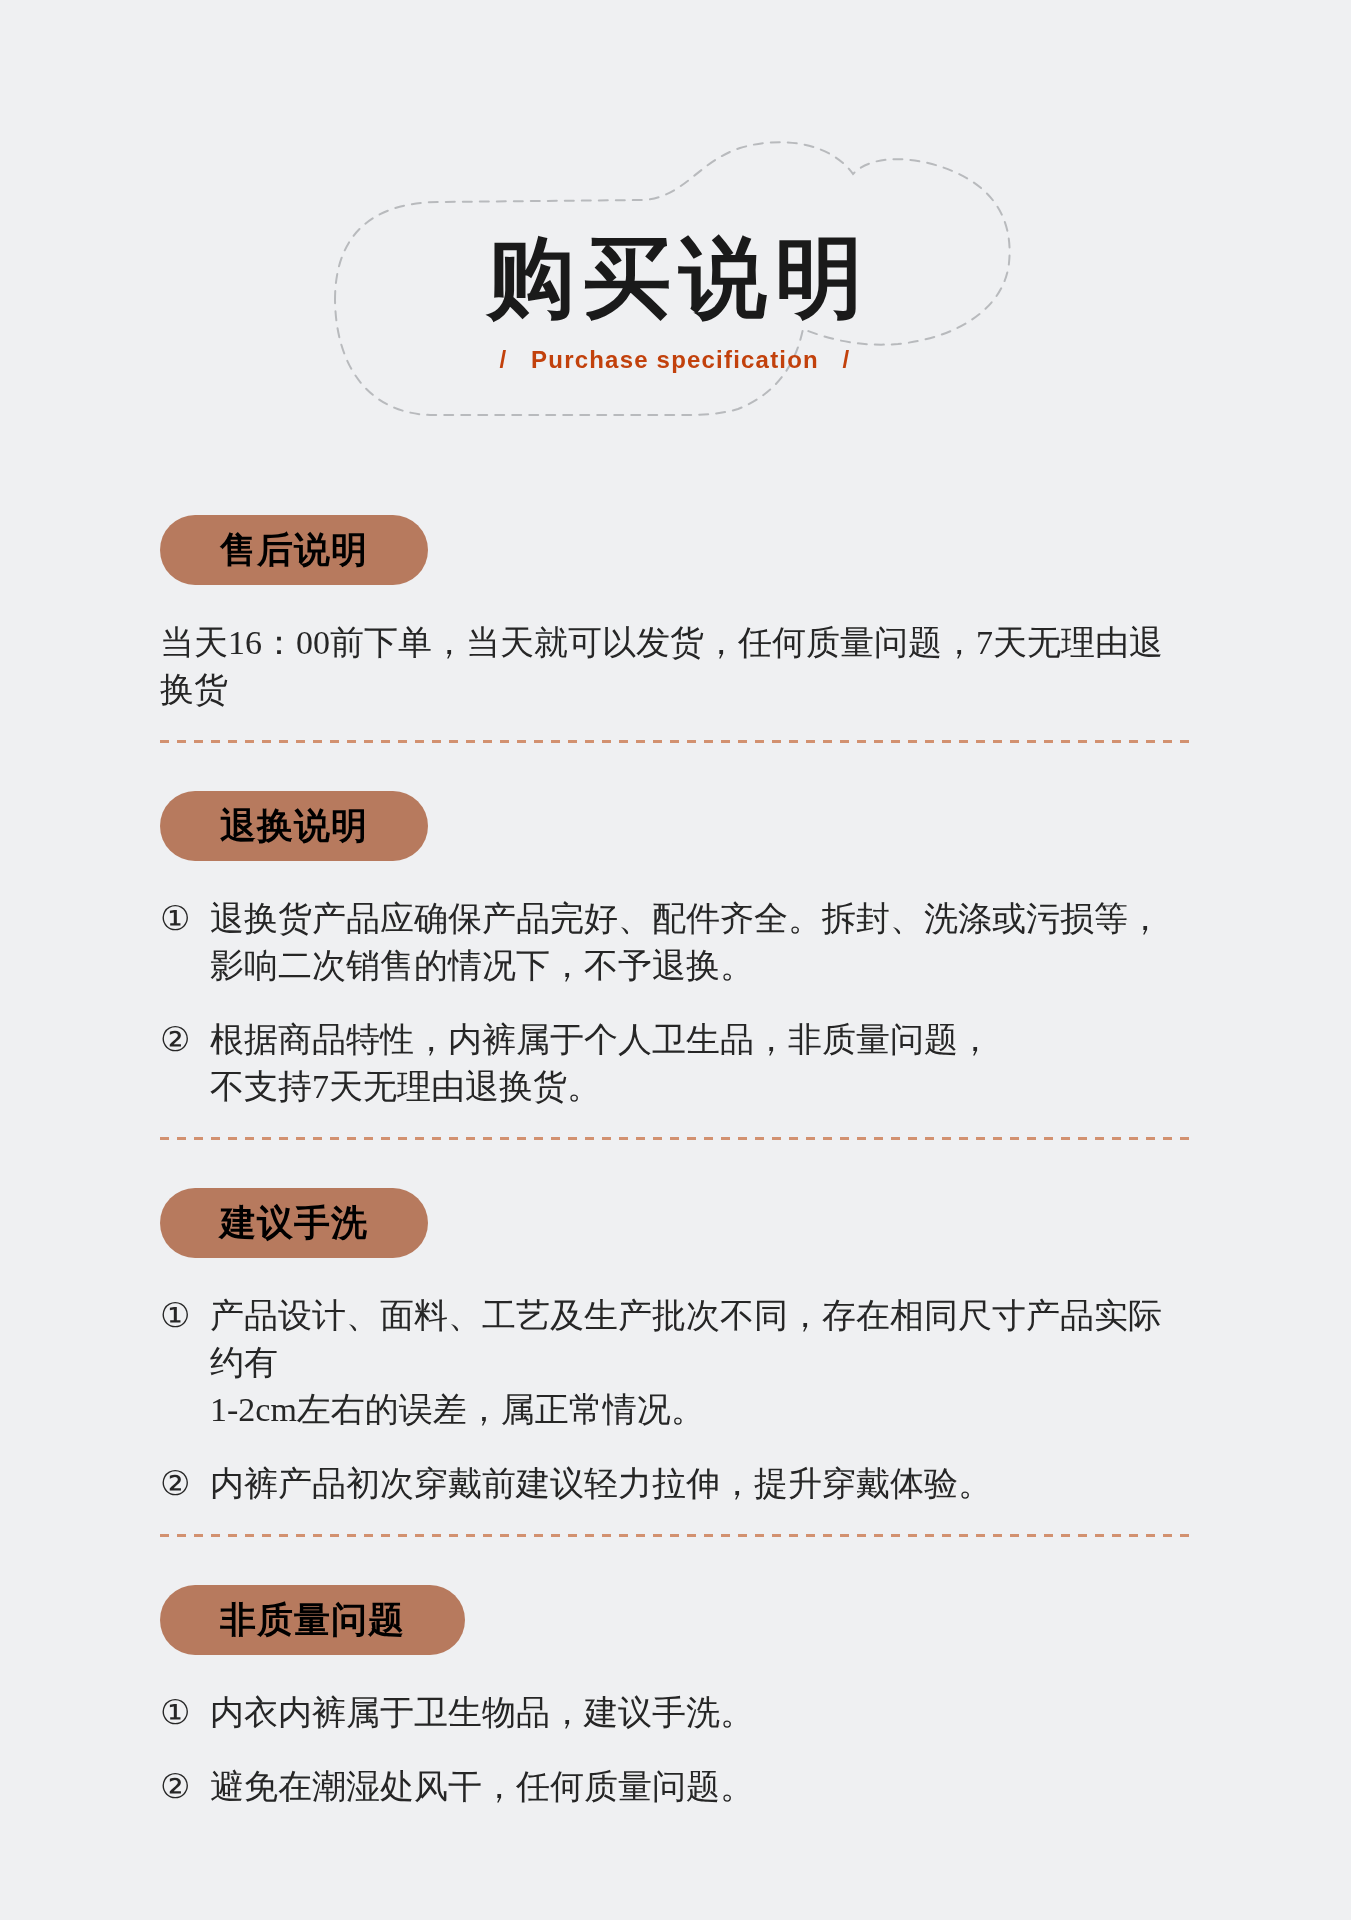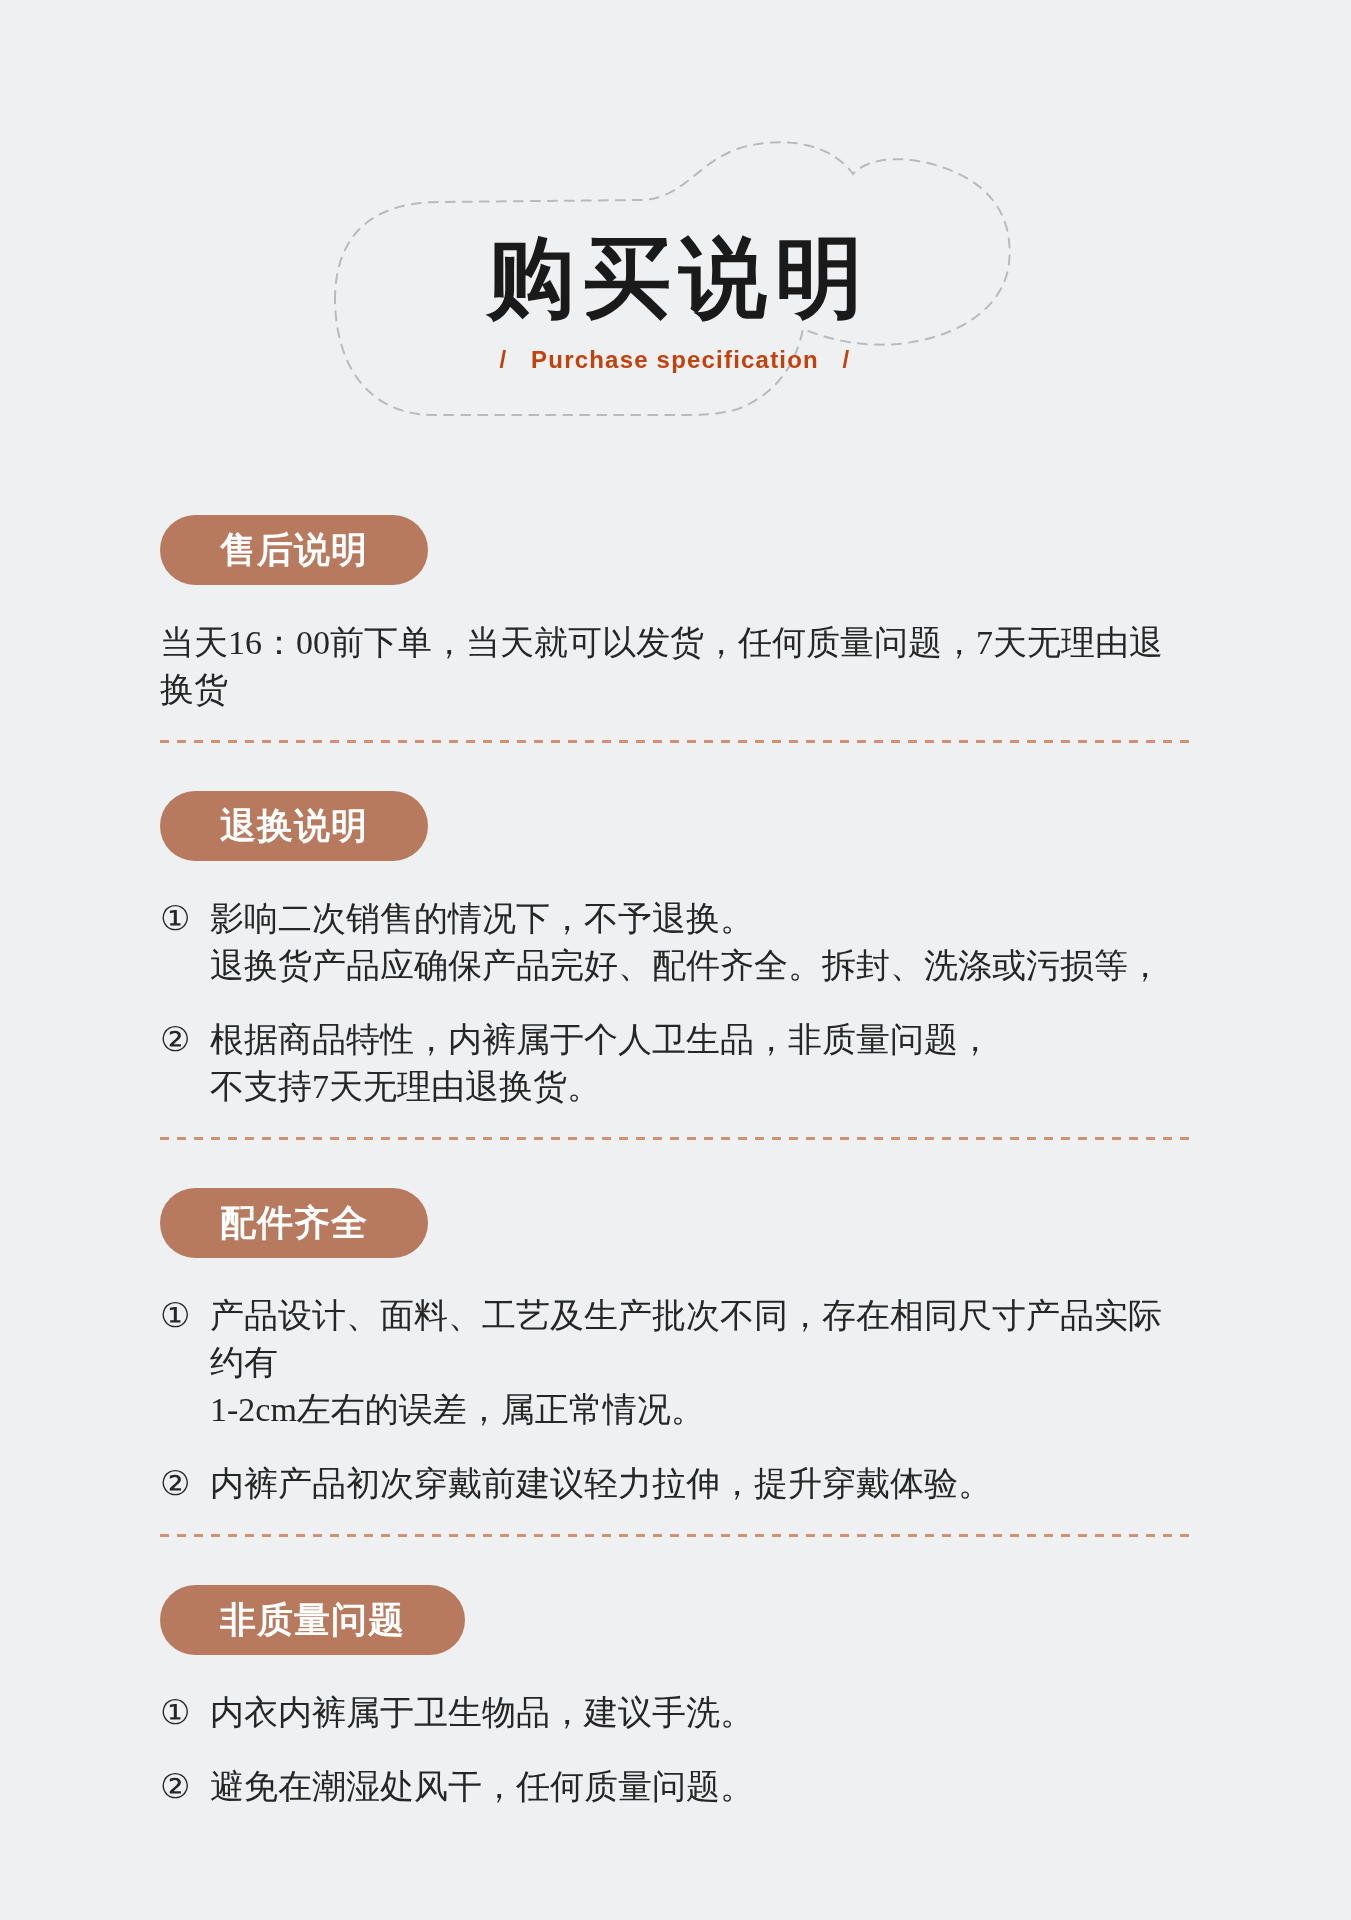--- a/index.html
+++ b/index.html
@@ -28,21 +28,21 @@
     white-space:pre;
     color:#c2410c;
   }
 
   
   .content { position:absolute; left:160px; top:515px; width:1031px; }
 
   .badge {
     display:inline-block;
     background:var(--badge,#b77a5e);
-    color:#ffffff;
+    color:#000000;
     font-size:36px; font-weight:700; letter-spacing:1px;
     line-height:70px; height:70px;
     padding:0 60px;
     border-radius:40px;
   }
 
   .items { margin-top:34px;font-family:Liberation Serif, serif; }
   .item {
     display:flex;
     margin-bottom:27px;
@@ -96,37 +96,37 @@
         </div>
     <div class="divider"></div>
   </section>
 
   <section class="section">
     <div class="badge">退换说明</div>
     <div class="items">
           <div class="item">
             <span class="marker">①</span>
             <div class="lines">
+              <div>退换货产品应确保产品完好、配件齐全。拆封、洗涤或污损等，</div>
               <div>影响二次销售的情况下，不予退换。</div>
-              <div>退换货产品应确保产品完好、配件齐全。拆封、洗涤或污损等，</div>
             </div>
           </div>
           <div class="item">
             <span class="marker">②</span>
             <div class="lines">
               <div>根据商品特性，内裤属于个人卫生品，非质量问题，</div>
               <div>不支持7天无理由退换货。</div>
             </div>
           </div>
         </div>
     <div class="divider"></div>
   </section>
 
   <section class="section">
-    <div class="badge">配件齐全</div>
+    <div class="badge">建议手洗</div>
     <div class="items">
           <div class="item">
             <span class="marker">①</span>
             <div class="lines">
               <div>产品设计、面料、工艺及生产批次不同，存在相同尺寸产品实际约有</div>
               <div>1-2cm左右的误差，属正常情况。</div>
             </div>
           </div>
           <div class="item">
             <span class="marker">②</span>

